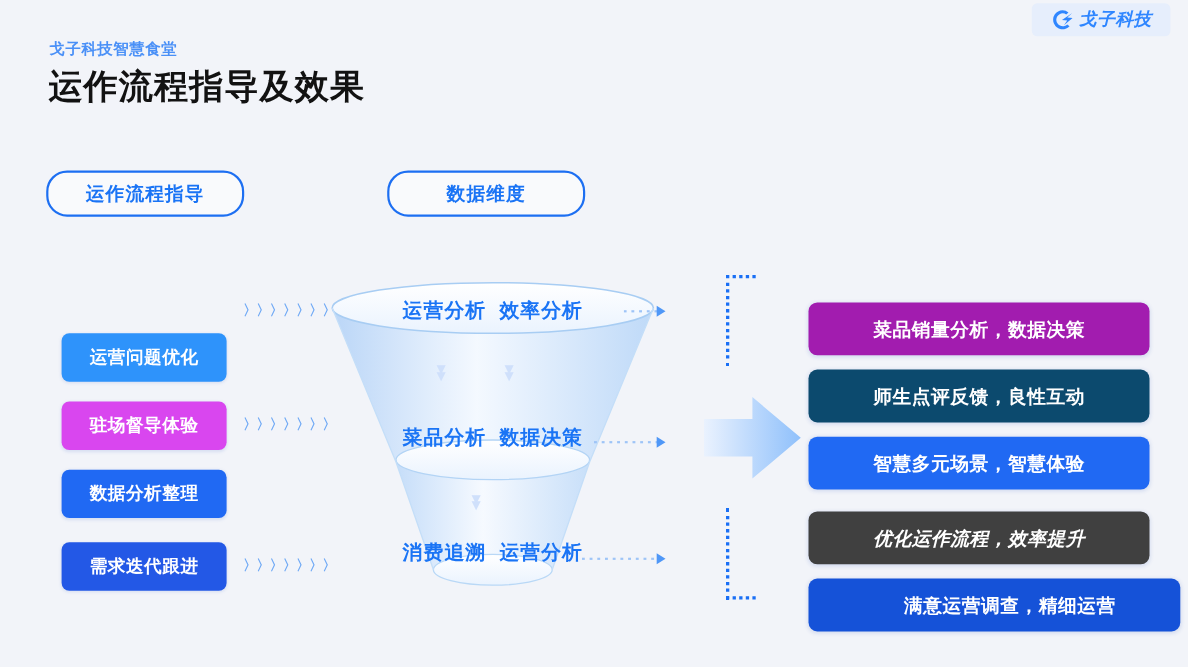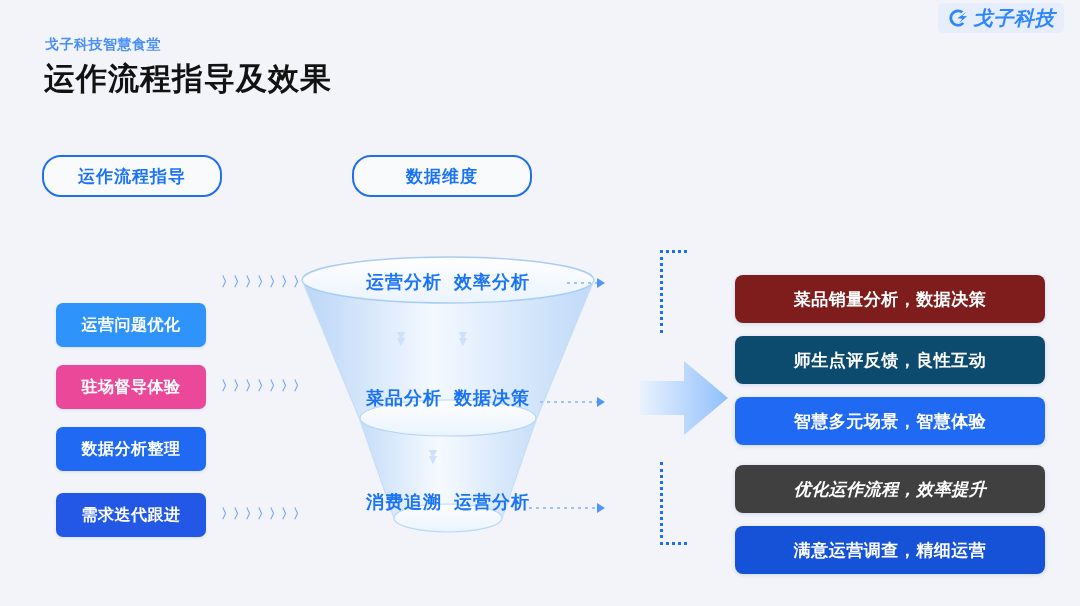--- a/index.html
+++ b/index.html
@@ -13,21 +13,21 @@
 
   
   .logo-badge{
     position:absolute;top:3px;right:16px;
     width:126px;height:30px;
     background:#e6eefc;border-radius:5px;
     display:flex;align-items:center;justify-content:center;gap:4px;
   }
   .logo-mark{width:22px;height:22px;flex:0 0 auto;}
   .logo-text{
-    font-size:20px;font-weight:bold;color:#2f86ff;
+    font-size:16px;font-weight:bold;color:#2f86ff;
     letter-spacing:.5px;font-style:italic;
   }
   .eyebrow{
     position:absolute;left:45px;top:36px;
     font-size:14px;color:#4a90f7;font-weight:bold;letter-spacing:.5px;
   }
   .headline{
     position:absolute;left:44px;top:58px;
     font-size:31px;font-weight:bold;color:#121212;letter-spacing:1px;
   }
@@ -115,21 +115,21 @@
 
   <div class="eyebrow">戈子科技智慧食堂</div>
   <div class="headline">运作流程指导及效果</div>
 
   <div class="pill" id="pill-left">运作流程指导</div>
   <div class="pill" id="pill-mid">数据维度</div>
 
   <div class="lbox" style="top: 303px; background: rgb(46, 147, 251);">
     <span>运营问题优化</span>
   </div>
-  <div class="lbox" style="top: 365px; background: #ec4899;">
+  <div class="lbox" style="top: 365px; background: #d946ef;">
     <span>驻场督导体验</span>
   </div>
   <div class="lbox" style="top: 427px; background: rgb(32, 105, 243);">
     <span>数据分析整理</span>
   </div>
   <div class="lbox" style="top: 493px; background: rgb(35, 88, 230);">
     <span>需求迭代跟进</span>
   </div>
 
   <div class="chev-trail" style="left:221px;top:273px">〉〉〉〉〉〉〉</div>
@@ -194,29 +194,29 @@
       <defs>
         <linearGradient id="arrG" x1="0" y1="0" x2="1" y2="0">
           <stop offset="0" stop-color="#eaf2fe"></stop>
           <stop offset="1" stop-color="#8fc0fb"></stop>
         </linearGradient>
       </defs>
       <path d="M2 26 L46 26 L46 6 L90 43 L46 80 L46 60 L2 60 Z" fill="url(#arrG)"></path>
     </svg>
   </div>
 
-  <div class="rbox" style="top: 275px; background: #7f1d1d;">
+  <div class="rbox" style="top: 275px; background: #a21caf;">
     <span>菜品销量分析，数据决策</span>
   </div>
   <div class="rbox" style="top: 336px; background: #0c4a6e;">
     <span>师生点评反馈，良性互动</span>
   </div>
   <div class="rbox" style="top: 397px; background: rgb(32, 105, 243);">
     <span>智慧多元场景，智慧体验</span>
   </div>
   <div class="rbox" style="top: 465px; background: #404040; font-style: italic;">
     <span>优化运作流程，效率提升</span>
   </div>
-  <div class="rbox" style="top: 526px; background: rgb(21, 82, 216);">
+  <div class="rbox" style="top: 526px; background: rgb(21, 82, 216); padding-left: 28px;">
     <span>满意运营调查，精细运营</span>
   </div>
 
 </div>
 
 </body></html>

